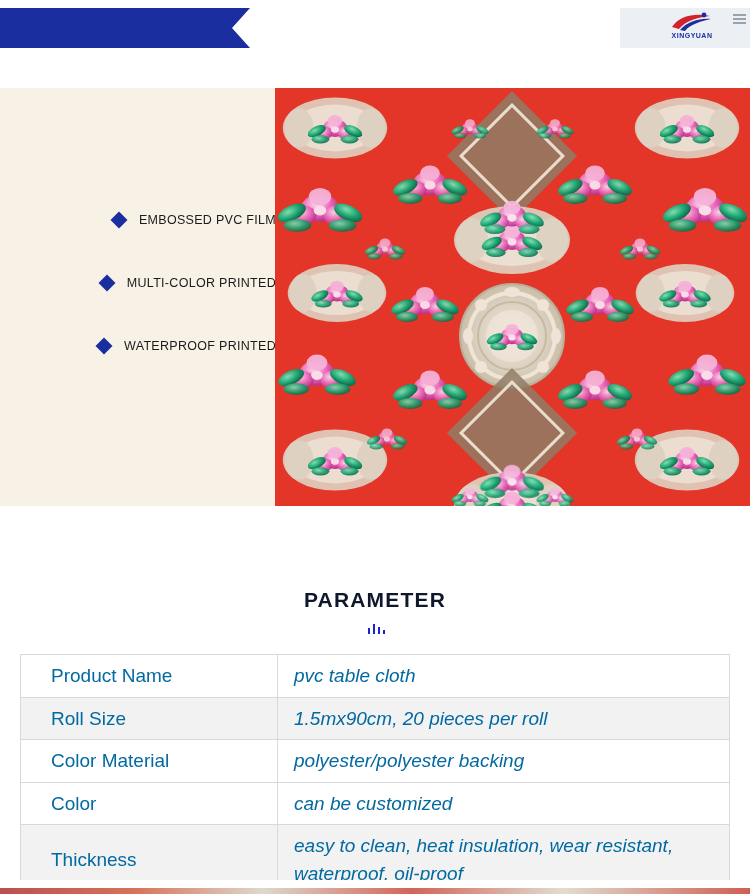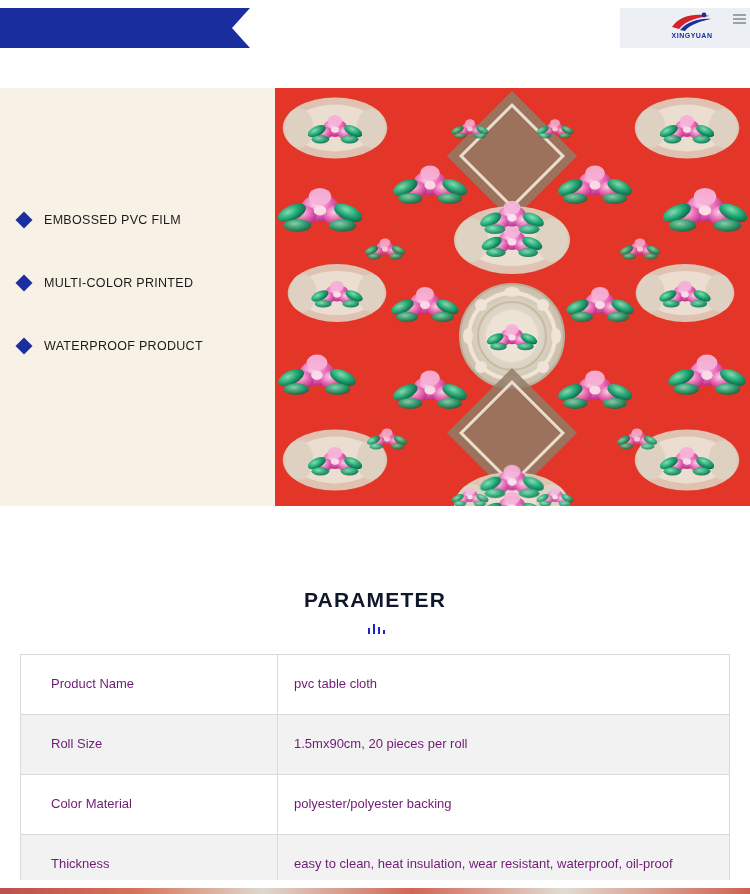--- a/index.html
+++ b/index.html
@@ -115,20 +115,21 @@
   .feature-list {
     position: absolute;
     left: 18px;
     top: 100px;
     width: 258px;
   }
   .feature-item {
     display: flex;
     align-items: center;
     height: 63px;
+    justify-content: flex-end;
   }
   .diamond {
     width: 12px;
     height: 12px;
     background: #1a2ea0;
     transform: rotate(45deg);
     flex: 0 0 12px;
     margin-right: 14px;
   }
   .feature-label {
@@ -189,35 +190,36 @@
 
   .param-table {
     margin: 20px auto 0;
     width: 710px;
     border-collapse: collapse;
     border: 1px solid #d9d9d9;
     table-layout: fixed;
   }
   .param-table td {
     border: 1px solid #d9d9d9;
-    font-size: 13px;
-    color: #701a75;
-    padding: 20px 14px;
+    font-size: 19px;
+    color: #0369a1;
+    padding: 7px 14px;
     line-height: 1.45;
     vertical-align: middle;
   }
   .param-table td.key {
     width: 212px;
     padding-left: 30px;
   }
   .param-table tr.alt td {
     background: #f2f2f2;
   }
   .param-table td.val {
     padding-left: 16px;
+    font-style: italic;
   }
 
   .bottom-strip {
     position: absolute;
     left: 0;
     bottom: 0;
     width: 750px;
     height: 14px;
     background: #ffffff;
   }
@@ -265,21 +267,21 @@
         <div class="feature-label">EMBOSSED PVC FILM</div>
       </div>
 
       <div class="feature-item">
         <div class="diamond"></div>
         <div class="feature-label">MULTI-COLOR PRINTED</div>
       </div>
 
       <div class="feature-item">
         <div class="diamond"></div>
-        <div class="feature-label">WATERPROOF PRODUCT</div>
+        <div class="feature-label">WATERPROOF PRINTED</div>
       </div>
 
 
     </div>
   </div>
 
   <div class="product-photo">
     <svg class="photo-canvas" viewBox="0 0 475 418" preserveAspectRatio="xMidYMid slice">
       <defs>
         <radialGradient id="medal" cx="50%" cy="50%" r="50%">
@@ -410,20 +412,24 @@
         <td class="val">pvc table cloth</td>
       </tr>
       <tr class="alt">
         <td class="key">Roll Size</td>
         <td class="val">1.5mx90cm, 20 pieces per roll</td>
       </tr>
       <tr>
         <td class="key">Color Material</td>
         <td class="val">polyester/polyester backing</td>
       </tr>
+      <tr>
+        <td class="key">Color</td>
+        <td class="val">can be customized</td>
+      </tr>
       <tr class="alt">
         <td class="key">Thickness</td>
         <td class="val">easy to clean, heat insulation, wear resistant, waterproof, oil-proof</td>
       </tr>
     </tbody>
   </table>
 </div>
 
 <div class="bottom-strip">
   <div class="sliver"></div>

